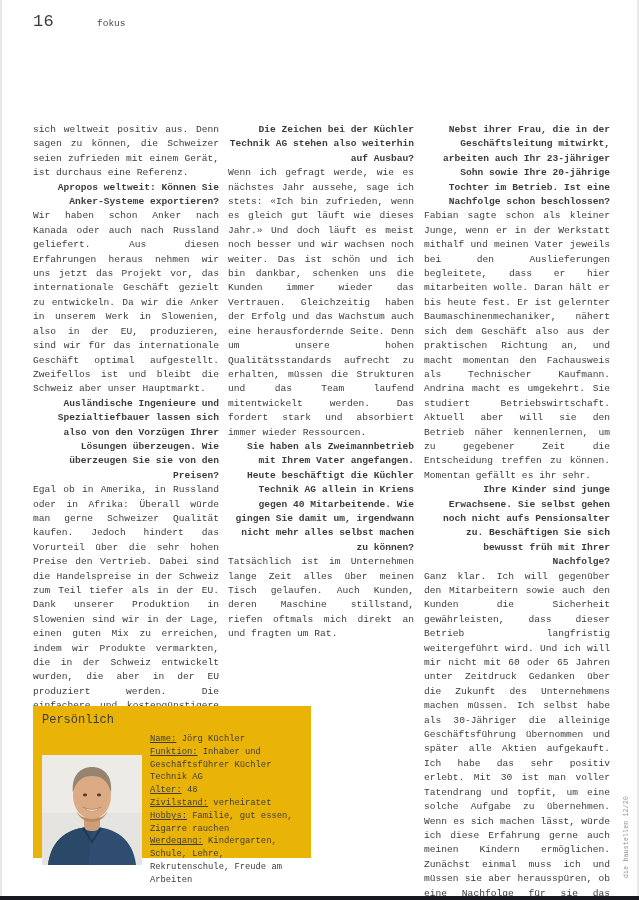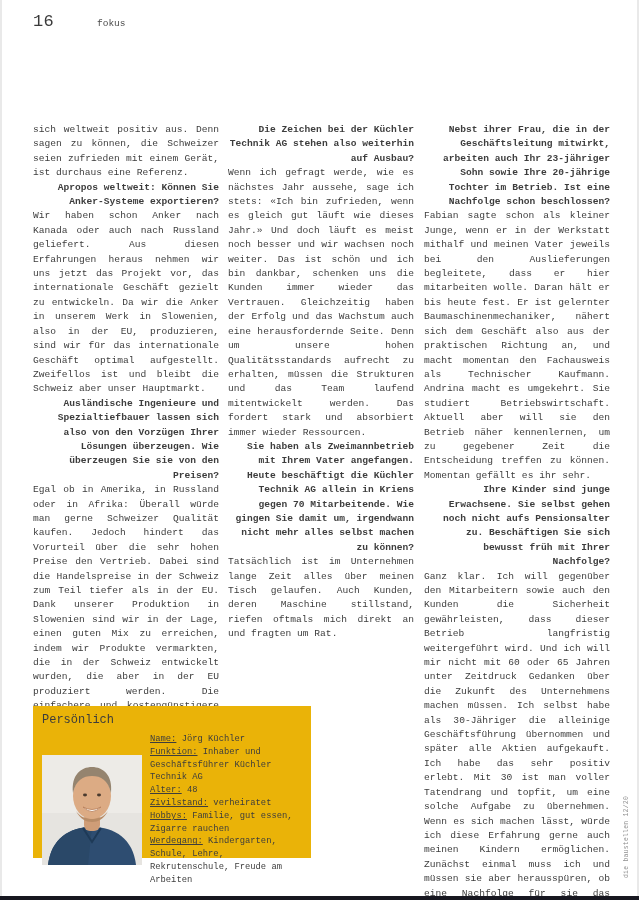--- a/index.html
+++ b/index.html
@@ -60,21 +60,21 @@
     <p>sich weltweit positiv aus. Denn sagen zu können, die Schweizer seien zufrieden mit einem Gerät, ist durchaus eine Referenz.</p>
     <p class="q">Apropos weltweit: Können Sie Anker-Systeme exportieren?</p>
     <p>Wir haben schon Anker nach Kanada oder auch nach Russland geliefert. Aus diesen Erfahrungen heraus nehmen wir uns jetzt das Projekt vor, das internationale Geschäft gezielt zu entwickeln. Da wir die Anker in unserem Werk in Slowenien, also in der EU, produzieren, sind wir für das internationale Geschäft optimal aufgestellt. Zweifellos ist und bleibt die Schweiz aber unser Hauptmarkt.</p>
     <p class="q">Ausländische Ingenieure und Spezialtiefbauer lassen sich also von den Vorzügen Ihrer Lösungen überzeugen. Wie überzeugen Sie sie von den Preisen?</p>
     <p>Egal ob in Amerika, in Russland oder in Afrika: Überall würde man gerne Schweizer Qualität kaufen. Jedoch hindert das Vorurteil über die sehr hohen Preise den Vertrieb. Dabei sind die Handelspreise in der Schweiz zum Teil tiefer als in der EU. Dank unserer Produktion in Slowenien sind wir in der Lage, einen guten Mix zu erreichen, indem wir Produkte vermarkten, die in der Schweiz entwickelt wurden, die aber in der EU produziert werden. Die einfachere und kostengünstigere Logistik aus der EU heraus führt dazu, dass ein auch</p>
   </div>
 
   <div class="col col2">
     <p class="q">Die Zeichen bei der Küchler Technik AG stehen also weiterhin auf Ausbau?</p>
     <p>Wenn ich gefragt werde, wie es nächstes Jahr aussehe, sage ich stets: «Ich bin zufrieden, wenn es gleich gut läuft wie dieses Jahr.» Und doch läuft es meist noch besser und wir wachsen noch weiter. Das ist schön und ich bin dankbar, schenken uns die Kunden immer wieder das Vertrauen. Gleichzeitig haben der Erfolg und das Wachstum auch eine herausfordernde Seite. Denn um unsere hohen Qualitätsstandards aufrecht zu erhalten, müssen die Strukturen und das Team laufend mitentwickelt werden. Das fordert stark und absorbiert immer wieder Ressourcen.</p>
-    <p class="q">Sie haben als Zweimannbetrieb mit Ihrem Vater angefangen. Heute beschäftigt die Küchler Technik AG allein in Kriens gegen 70 Mitarbeitende. Wie gingen Sie damit um, irgendwann nicht mehr alles selbst machen zu können?</p>
+    <p class="q">Sie haben als Zweimannbetrieb mit Ihrem Vater angefangen. Heute beschäftigt die Küchler Technik AG allein in Kriens gegen 40 Mitarbeitende. Wie gingen Sie damit um, irgendwann nicht mehr alles selbst machen zu können?</p>
     <p>Tatsächlich ist im Unternehmen lange Zeit alles über meinen Tisch gelaufen. Auch Kunden, deren Maschine stillstand, riefen oftmals mich direkt an und fragten um Rat.</p>
   </div>
 
   <div class="col col3">
     <p class="q">Nebst ihrer Frau, die in der Geschäftsleitung mitwirkt, arbeiten auch Ihr 23-jähriger Sohn sowie Ihre 20-jährige Tochter im Betrieb. Ist eine Nachfolge schon beschlossen?</p>
     <p>Fabian sagte schon als kleiner Junge, wenn er in der Werkstatt mithalf und meinen Vater jeweils bei den Auslieferungen begleitete, dass er hier mitarbeiten wolle. Daran hält er bis heute fest. Er ist gelernter Baumaschinenmechaniker, nähert sich dem Geschäft also aus der praktischen Richtung an, und macht momentan den Fachausweis als Technischer Kaufmann. Andrina macht es umgekehrt. Sie studiert Betriebswirtschaft. Aktuell aber will sie den Betrieb näher kennenlernen, um zu gegebener Zeit die Entscheidung treffen zu können. Momentan gefällt es ihr sehr.</p>
     <p class="q">Ihre Kinder sind junge Erwachsene. Sie selbst gehen noch nicht aufs Pensionsalter zu. Beschäftigen Sie sich bewusst früh mit Ihrer Nachfolge?</p>
     <p>Ganz klar. Ich will gegenüber den Mitarbeitern sowie auch den Kunden die Sicherheit gewährleisten, dass dieser Betrieb langfristig weitergeführt wird. Und ich will mir nicht mit 60 oder 65 Jahren unter Zeitdruck Gedanken über die Zukunft des Unternehmens machen müssen. Ich selbst habe als 30-Jähriger die alleinige Geschäftsführung übernommen und später alle Aktien aufgekauft. Ich habe das sehr positiv erlebt. Mit 30 ist man voller Tatendrang und topfit, um eine solche Aufgabe zu übernehmen. Wenn es sich machen lässt, würde ich diese Erfahrung gerne auch meinen Kindern ermöglichen. Zunächst einmal muss ich und müssen sie aber herausspüren, ob eine Nachfolge für sie das Richtige ist. Das ist mir wichtig, denn ich wünsche mir, dass sie hier aus einer Freude heraus arbeiten können – und nicht, weil sie das Gefühl haben, sie seien dazu verpflichtet. ■</p>
   </div>
 

